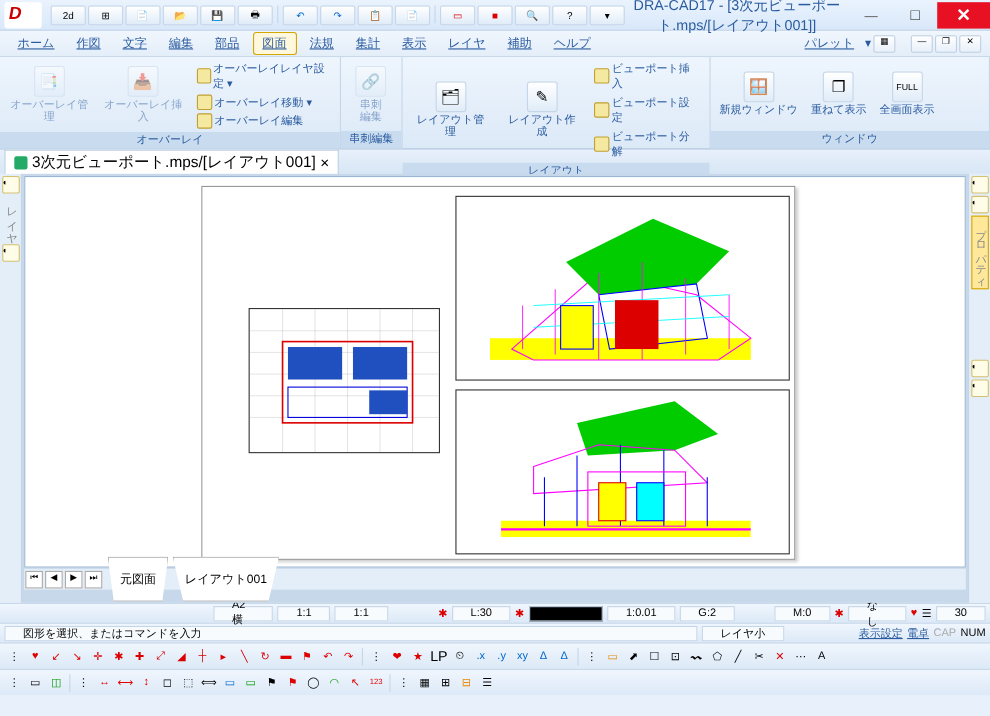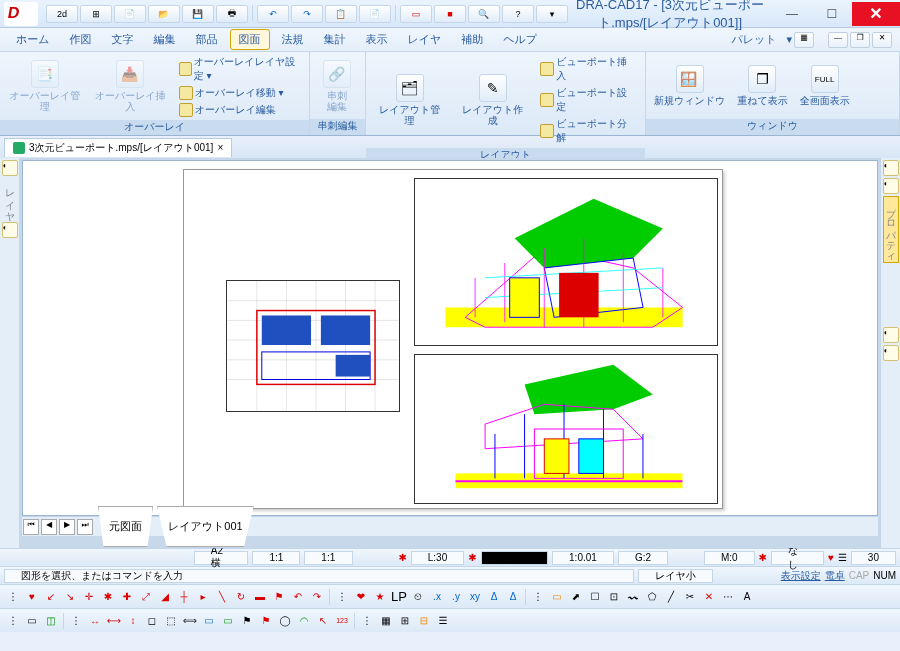--- a/index.html
+++ b/index.html
@@ -7,37 +7,37 @@
 .titlebar { height: 28px; background: linear-gradient(#eaf3fd, #d8e8fa); display: flex; align-items: center; border-bottom: 1px solid #b8ccdf; }
 .logo { width: 34px; height: 24px; margin: 0 4px; position: relative; background: #fff; border-radius: 3px; }
 .logo-d { position: absolute; left: 4px; top: 2px; font-weight: bold; color: #c00; font-size: 16px; transform: skewX(-10deg); }
 .qat { display: flex; gap: 2px; margin-left: 4px; }
 .qat-btn { width: 32px; height: 18px; background: linear-gradient(#fff, #e0ecf8); border: 1px solid #c5d6e8; border-radius: 2px; display: flex; align-items: center; justify-content: center; font-size: 9px; cursor: pointer; }
 .title-text { flex: 1; text-align: center; color: #2a5b9f; font-size: 13px; }
 .win-controls { display: flex; }
 .win-btn { width: 40px; height: 24px; display: flex; align-items: center; justify-content: center; cursor: pointer; color: #555; font-size: 12px; }
 .win-close { background: #e81123; color: #fff; width: 48px; font-size: 16px; font-weight: bold; }
 .menubar { height: 24px; background: linear-gradient(#f0f6fd, #e4eef9); display: flex; align-items: center; padding: 0 8px; gap: 4px; border-bottom: 1px solid #c5d6e8; }
-.menu-item { padding: 2px 8px; color: #2a5b9f; cursor: pointer; }
+.menu-item { padding: 2px 8px; color: #2a5b9f; cursor: pointer; text-decoration: underline; }
 .menu-item.active { background: #fff8dc; border: 1px solid #d4a600; border-radius: 3px; }
 .menu-pallet { margin-left: auto; display: flex; gap: 2px; align-items: center; }
 .mini-btn { width: 20px; height: 16px; background: linear-gradient(#fff,#e8f0fa); border: 1px solid #c0d0e0; border-radius: 2px; cursor: pointer; font-size: 8px; text-align: center; }
 .ribbon { height: 84px; background: linear-gradient(#eef5fd, #dce9f7); display: flex; border-bottom: 1px solid #9bb6d3; }
 .ribbon-group { border-right: 1px solid #c5d6e8; display: flex; flex-direction: column; }
 .group-content { flex: 1; display: flex; align-items: center; padding: 2px 4px; gap: 4px; }
 .group-label { height: 16px; background: #c9dcef; text-align: center; font-size: 10px; color: #2a5b9f; }
 .ribbon-btn { display: flex; flex-direction: column; align-items: center; justify-content: center; padding: 2px 4px; cursor: pointer; min-width: 46px; }
 .ribbon-btn.disabled { opacity: 0.5; }
 .ribbon-icon { width: 28px; height: 28px; background: linear-gradient(#fff,#e0ecf8); border: 1px solid #c5d6e8; border-radius: 3px; margin-bottom: 2px; font-size: 14px; display:flex;align-items:center;justify-content:center; }
 .ribbon-label { font-size: 10px; color: #2a5b9f; text-align: center; line-height: 1.1; }
 .small-row { display: flex; flex-direction: column; gap: 1px; }
 .small-btn { display: flex; align-items: center; gap: 2px; padding: 1px 4px; font-size: 10px; color: #2a5b9f; cursor: pointer; }
 .small-icon { width: 14px; height: 14px; background: #f5e8a0; border: 1px solid #c0a030; border-radius: 2px; }
 .doc-tabs { height: 22px; background: linear-gradient(#e8f0fb,#d8e6f5); display: flex; align-items: center; padding: 0 4px; }
-.doc-tab { background: #fff; border: 1px solid #b8ccdf; border-bottom: none; padding: 2px 8px; display: flex; align-items: center; gap: 4px; font-size: 10px; }
+.doc-tab { background: #fff; border: 1px solid #b8ccdf; border-bottom: none; padding: 2px 8px; display: flex; align-items: center; gap: 4px; font-size: 14px; }
 .doc-tab-ico { width: 12px; height: 12px; background: #2a6; border-radius: 2px; }
 .workspace { position: relative; height: 390px; display: flex; }
 .side-tabs { width: 20px; background: #e4eef9; border-right: 1px solid #c5d6e8; display: flex; flex-direction: column; align-items: center; padding-top: 2px; gap: 2px; }
 .side-tab { width: 16px; height: 16px; background: #fffce8; border: 1px solid #d4c070; border-radius: 2px; font-size: 8px; }
 .side-vert { writing-mode: vertical-rl; font-size: 10px; color: #888; padding: 4px 0; }
 .canvas-wrap { flex: 1; position: relative; background: #c8d8eb; padding: 2px; }
 .side-right { width: 20px; background: #e4eef9; border-left: 1px solid #c5d6e8; display: flex; flex-direction: column; align-items: center; padding-top: 2px; gap: 2px; }
 .canvas { background: #fff; width: 100%; height: 356px; position: relative; border: 1px solid #9bb6d3; }
 .page { position: absolute; left: 160px; top: 8px; width: 540px; height: 340px; border: 1px solid #999; box-shadow: 2px 2px 3px rgba(0,0,0,0.2); background: #fff; }
 .viewport { position: absolute; border: 1px solid #333; overflow: hidden; }

